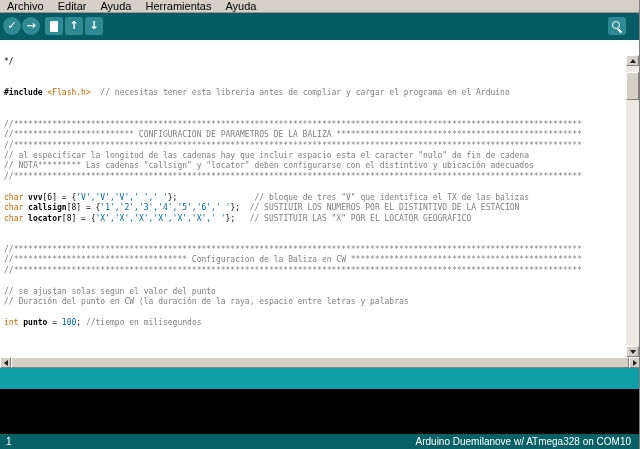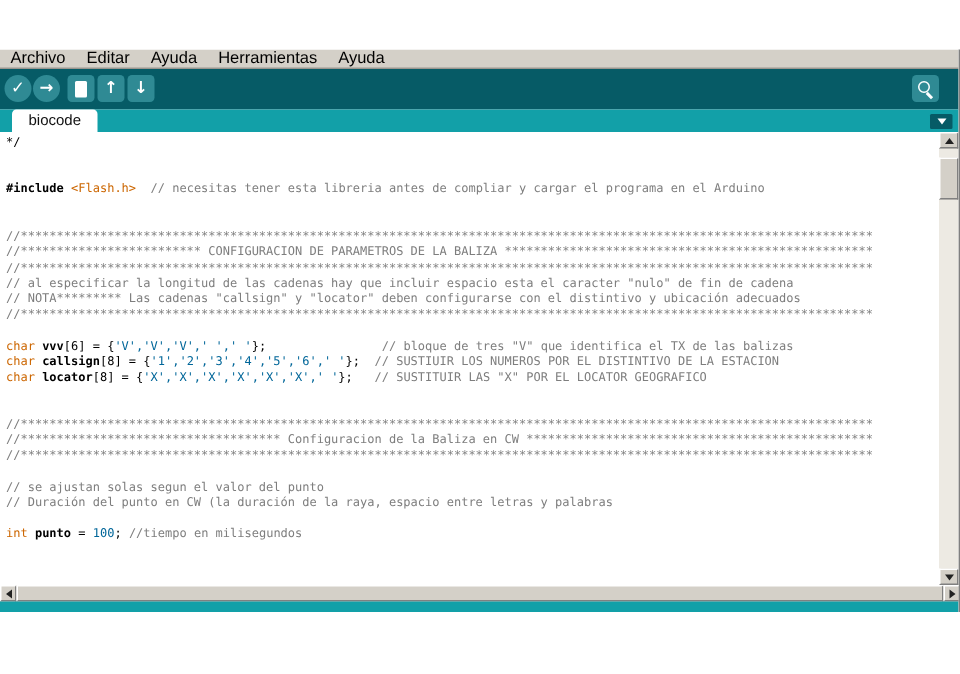--- a/index.html
+++ b/index.html
@@ -1,17 +1,17 @@
 <!DOCTYPE html>
 <html><head>
 <meta charset="utf-8">
 <style>
   * { margin:0; padding:0; box-sizing:border-box; }
   body { font-family:"Liberation Sans", sans-serif; }
-  .window { position:relative; width:640px; height:375px; background:#fff; overflow:hidden; border-right:1px solid #808080;margin-top:33px; }
+  .window { position:relative; width:640px; height:449px; background:#fff; overflow:hidden; border-right:1px solid #808080; }
 
   
   .menubar { position:absolute; top:0; left:0; right:0; height:13px; background:#D4D0C8;
              border-bottom:1px solid #9a968f; display:flex; align-items:center; font-size:11px; color:#000; }
   .menu-item { padding:0 7px; line-height:13px; cursor:default; }
 
   
   .toolbar { position:absolute; top:13px; left:0; right:0; height:27px; background:#065B66; }
   .tbtn { position:absolute; top:4px; width:18px; height:18px; background:#2F8A94;
           display:flex; align-items:center; justify-content:center; color:#fff; }
@@ -95,26 +95,20 @@
         <span class="glyph">↑</span>
       </div>
     <div class="tbtn square" style="left:85px;">
         <span class="glyph">↓</span>
       </div>
     <div class="tbtn square" style="left:auto; right:13px;">
         <span class="mag"></span>
       </div>
   </div>
 
-  <div class="tabbar">
-    <div class="tab"><span>biocode</span></div>
-    <div class="tabmenu">
-        <span class="tri-down-w"></span>
-      </div>
-  </div>
 
   <div class="editor">
     <div id="code">
         <div class="cl"><span class="d">*/</span></div>
         <div class="cl">&nbsp;</div>
         <div class="cl">&nbsp;</div>
         <div class="cl"><span class="b">#include </span><span class="kw2">&lt;Flash.h&gt;</span><span class="d">  </span><span class="com">// necesitas tener esta libreria antes de compliar y cargar el programa en el Arduino</span></div>
         <div class="cl">&nbsp;</div>
         <div class="cl">&nbsp;</div>
         <div class="cl"><span class="com">//**********************************************************************************************************************</span></div>

